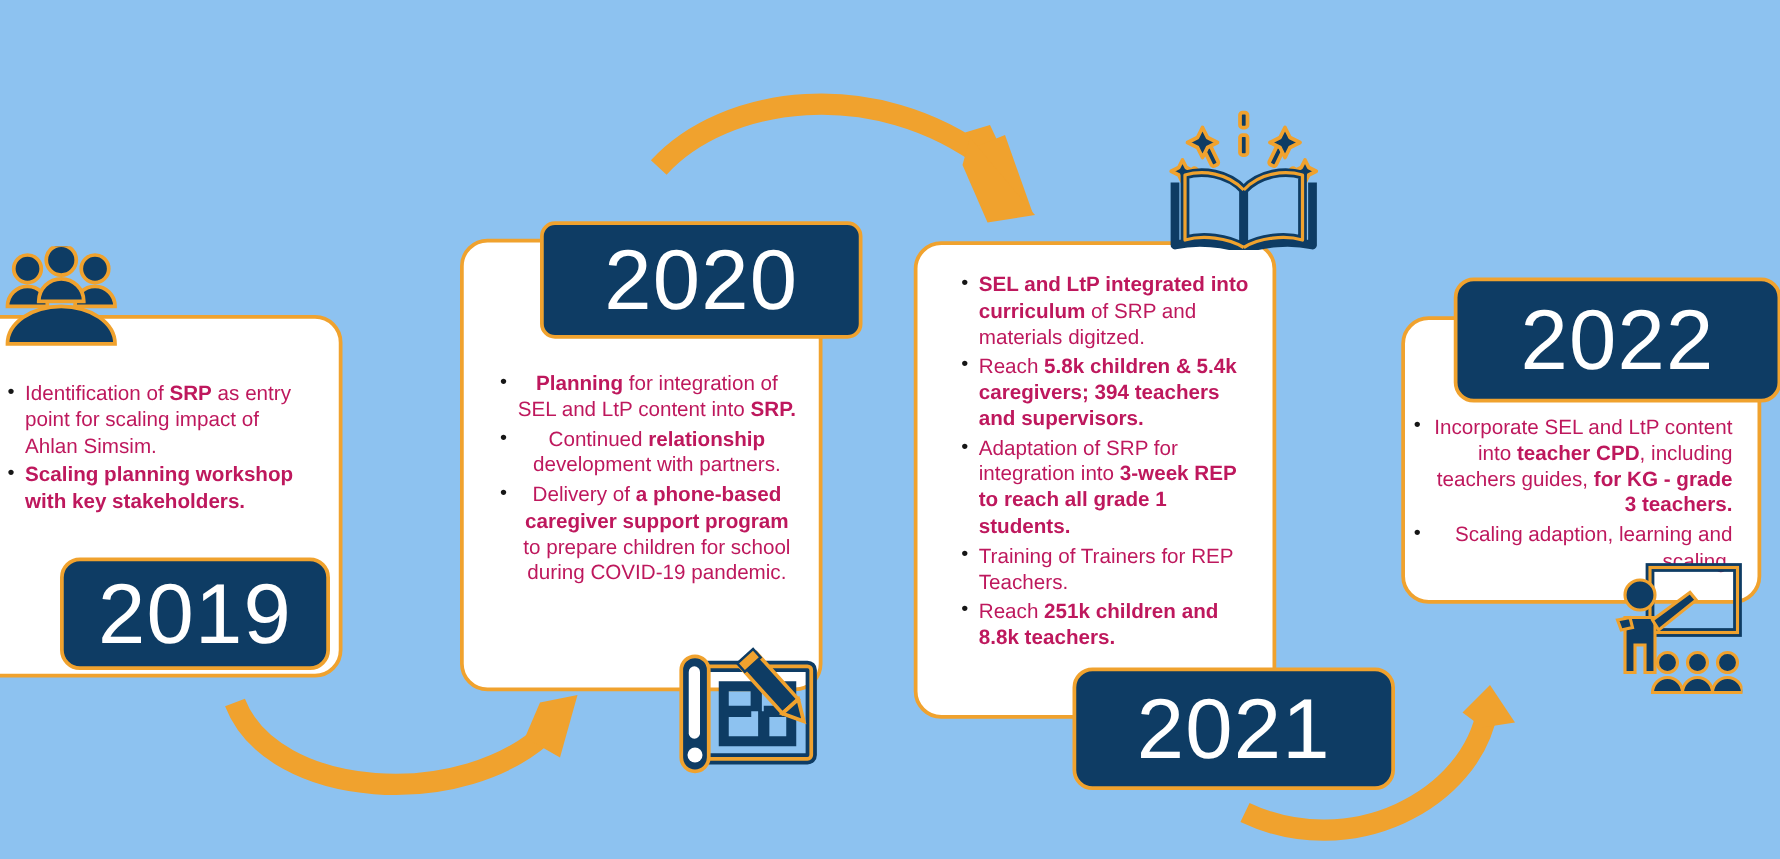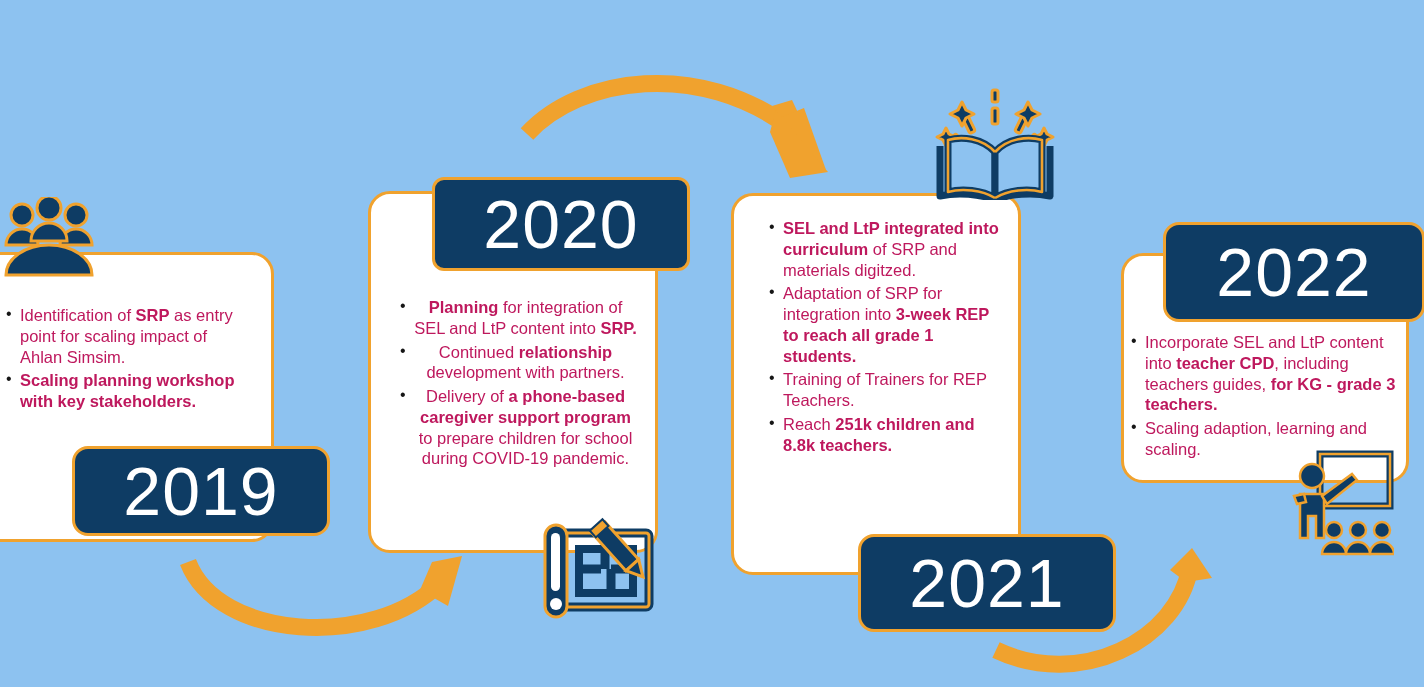--- a/index.html
+++ b/index.html
@@ -89,22 +89,22 @@
 
   
   
   #card-2019 {
     left: -26px; top: 252px;
     width: 300px; height: 290px;
     border-radius: 22px;
   }
   #card-2019 .card-body { padding: 50px 22px 0 28px; }
   #badge-2019 {
-    left: 72px; top: 446px;
-    width: 258px; height: 90px;
+    left: 48px; top: 446px;
+    width: 216px; height: 90px;
   }
 
   
   #card-2020 {
     left: 368px; top: 191px;
     width: 290px; height: 362px; text-align: center;
   }
   #card-2020 .card-body { padding: 103px 18px 0 28px; }
   #badge-2020 {
     left: 432px; top: 177px;
@@ -120,21 +120,21 @@
   #badge-2021 {
     left: 858px; top: 534px;
     width: 258px; height: 98px;
   }
 
   
   #card-2022 {
     left: 1121px; top: 253px;
     width: 288px; height: 230px;
   }
-  #card-2022 .card-body { padding: 76px 4px 0 6px; }
+  #card-2022 .card-body { padding: 76px 20px 0 6px; text-align: right; }
   #badge-2022 {
     left: 1163px; top: 222px;
     width: 262px; height: 100px;
   }
 </style>
 </head>
 <body>
 
 <div id="stage">
 
@@ -270,20 +270,21 @@
         <li><b>Planning</b><span> for integration of SEL and LtP content into </span><b>SRP.</b></li>
         <li><span>Continued </span><b>relationship</b><span> development with partners.</span></li>
         <li><span>Delivery of </span><b>a phone-based caregiver support program</b><span> to prepare children for school during COVID-19 pandemic.</span></li>
       </ul>
   </div>
   <div class="year-badge" id="badge-2020">2020</div>
 
   <div class="card" id="card-2021">
     <ul class="card-body">
         <li><b>SEL and LtP integrated into curriculum</b><span> of SRP and materials digitzed.</span></li>
+        <li><span>Reach </span><b>5.8k children &amp; 5.4k caregivers; 394 teachers and supervisors.</b></li>
         <li><span>Adaptation of SRP for integration into </span><b>3-week REP to reach all grade 1 students.</b></li>
         <li><span>Training of Trainers for REP Teachers.</span></li>
         <li><span>Reach </span><b>251k children and 8.8k teachers.</b></li>
       </ul>
   </div>
   <div class="year-badge" id="badge-2021">2021</div>
 
   <div class="card" id="card-2022">
     <ul class="card-body">
         <li><span>Incorporate SEL and LtP content into </span><b>teacher CPD</b><span>, including teachers guides, </span><b>for KG - grade 3 teachers.</b></li>

